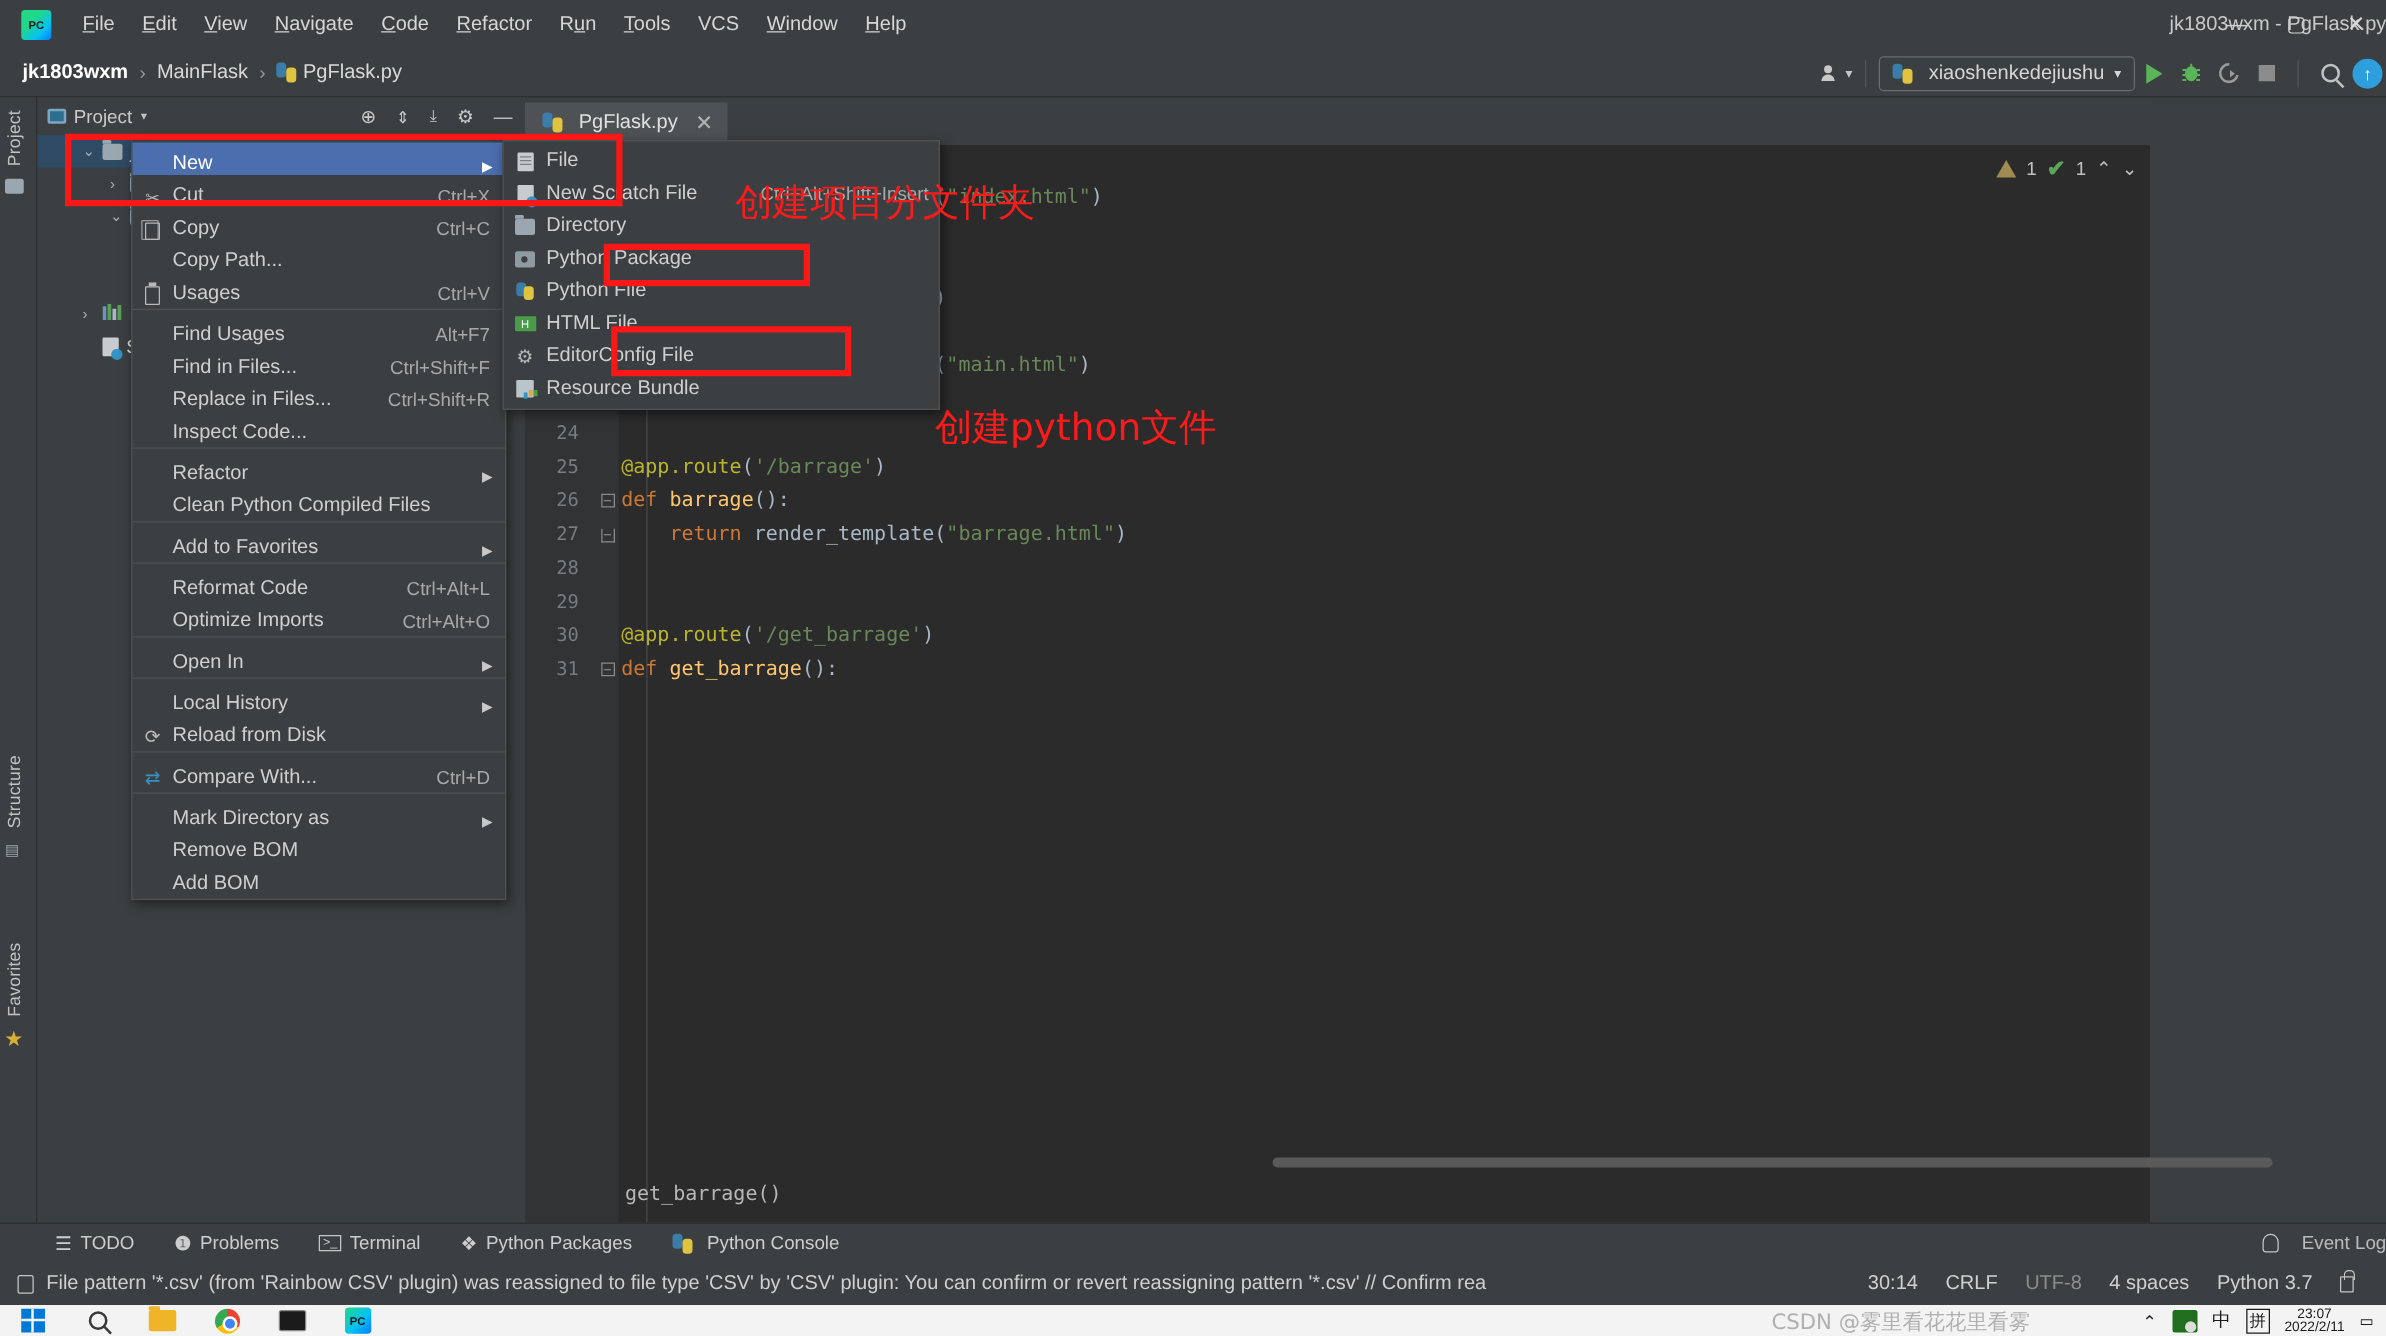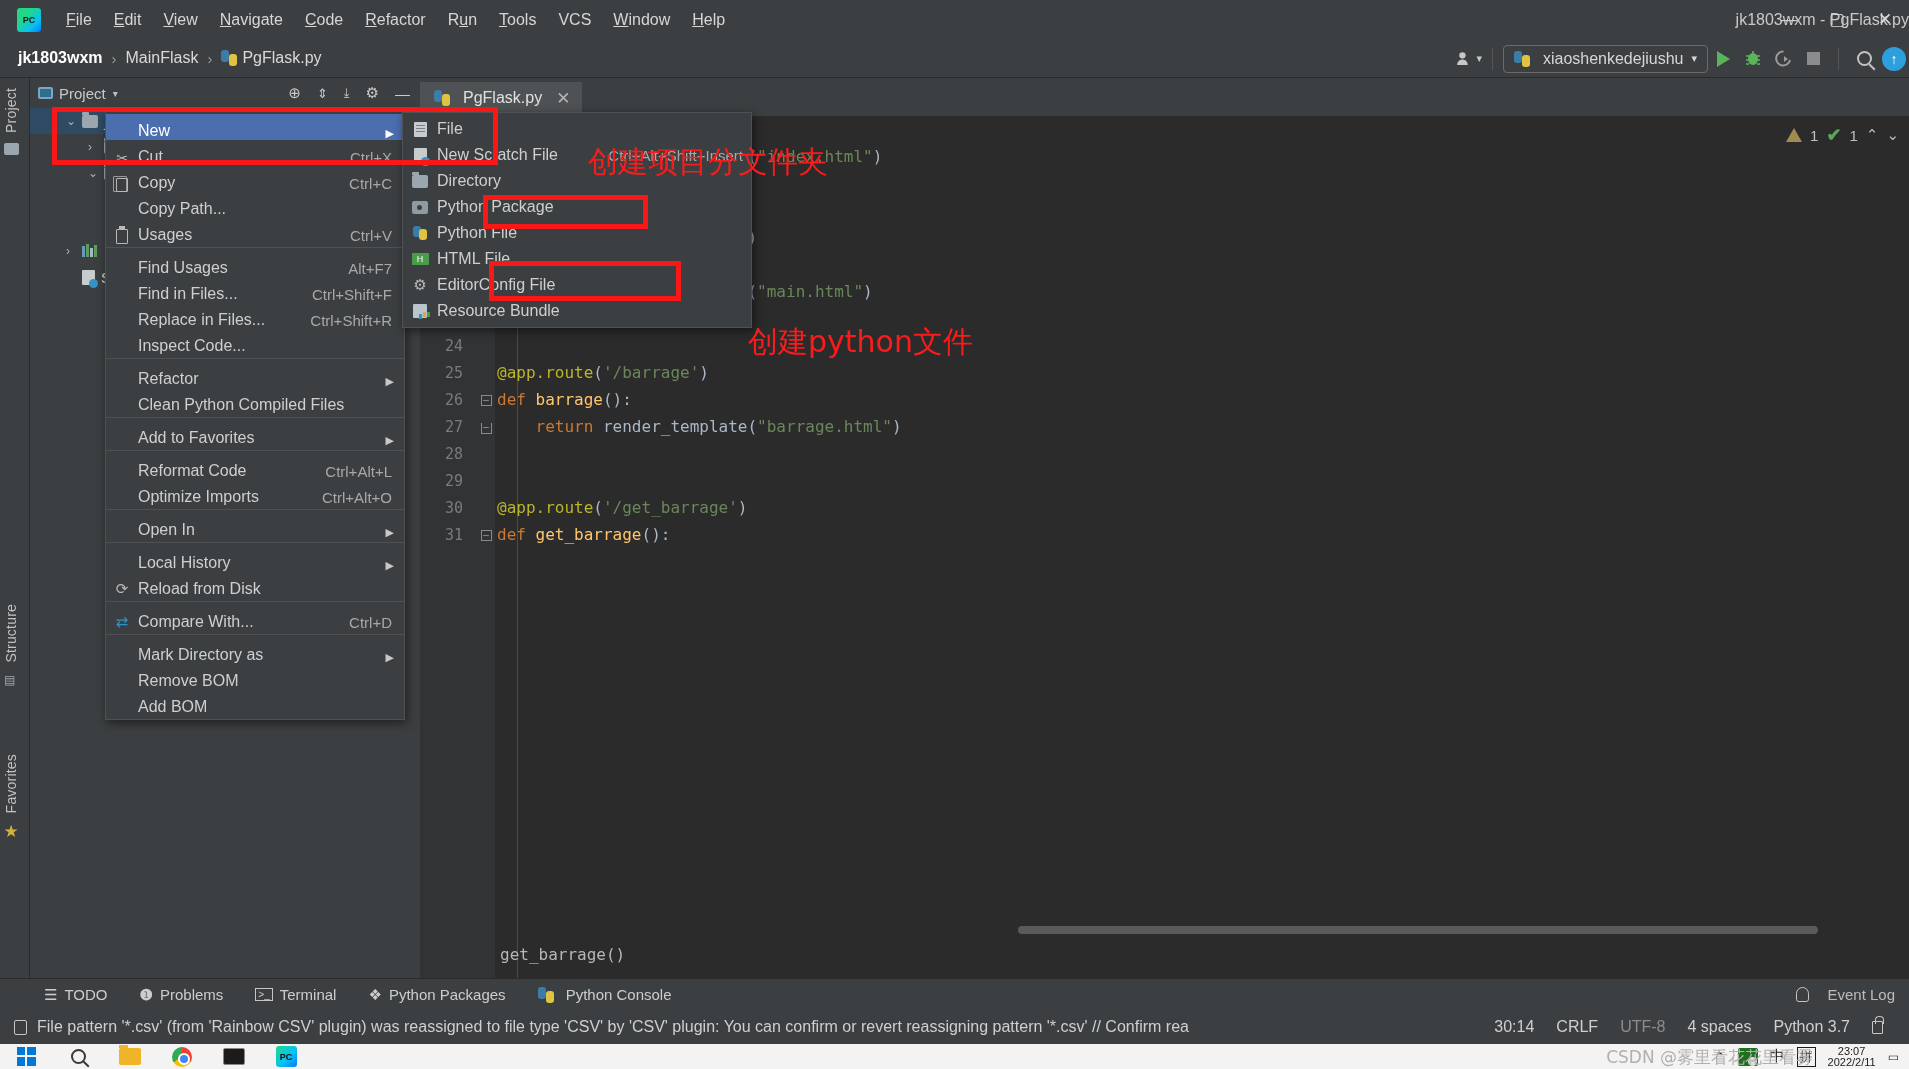--- a/index.html
+++ b/index.html
@@ -4,21 +4,21 @@
 <style>
   * { box-sizing: border-box; margin:0; padding:0; }
   html,body {
     width:1909px; height:1069px; overflow:hidden;
     background:#3c3f41;
     font-family:"Liberation Sans", sans-serif;
     font-size:15px;
     color:#bbbbbb;
     -webkit-font-smoothing:antialiased;
   }
-  .app { position:relative; width:1909px; height:1069px; }
+  .app { position:relative; width:1720px; height:1069px; }
 
   
   .titlebar {
     position:absolute; left:0; top:0; width:1909px; height:39px;
     background:#3c3f41; display:flex; align-items:center;
   }
   .pc-logo {
     width:24px; height:24px; margin-left:17px; border-radius:3px;
     background:linear-gradient(135deg,#21d789 0%,#21d789 35%,#07c3f2 70%,#087cfa 100%);
     display:flex; align-items:center; justify-content:center;
@@ -219,21 +219,21 @@
     font-family:"DejaVu Sans", sans-serif; font-weight:500; white-space:nowrap;
   }
 
   
   .bottombar {
     position:absolute; left:0; top:978px; width:1909px; height:32px;
     background:#3c3f41; display:flex; align-items:center; border-top:1px solid #2b2b2b;
   }
   .bwi { display:flex; align-items:center; gap:7px; padding:0 16px; font-size:15px; color:#cdcdcd; }
   .bwi:first-child{ padding-left:44px; }
-  .bottombar .right { margin-left:auto; padding-right:14px; display:flex; align-items:center; gap:18px; font-size:15px;}
+  .bottombar .right { margin-left:auto; display:flex; align-items:center; gap:18px; font-size:15px;}
   .eventico{width:13px;height:15px;border:1.6px solid #c6c6c6;border-radius:7px 7px 3px 3px;}
 
   
   .statusbar {
     position:absolute; left:0; top:1010px; width:1909px; height:34px;
     background:#3c3f41; display:flex; align-items:center; font-size:16px; color:#cfcfcf;
   }
   .statusbar .msgico{ margin-left:14px; width:13px;height:15px;border:1.6px solid #c6c6c6;border-radius:2px;}
   .statusbar .msg { margin-left:10px; }
   .statusbar .right { margin-left:auto; display:flex; align-items:center; gap:22px; padding-right:26px; }

